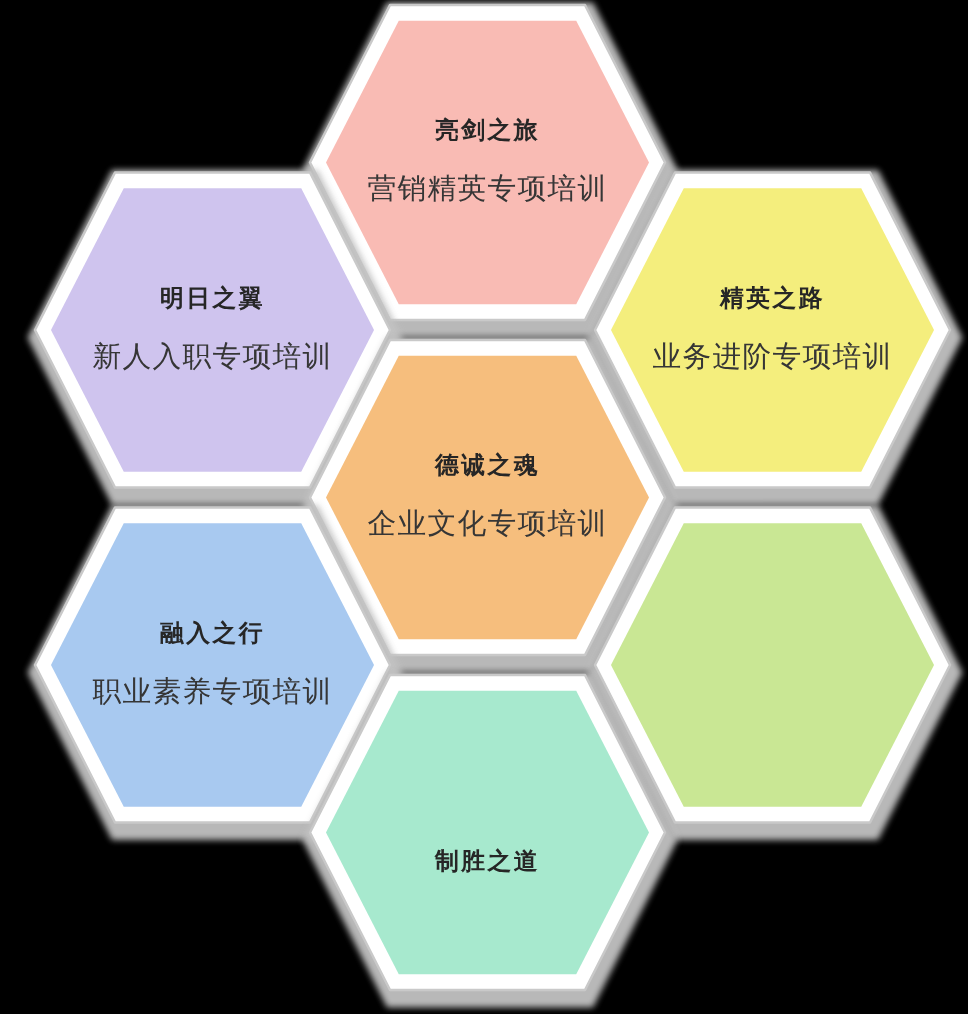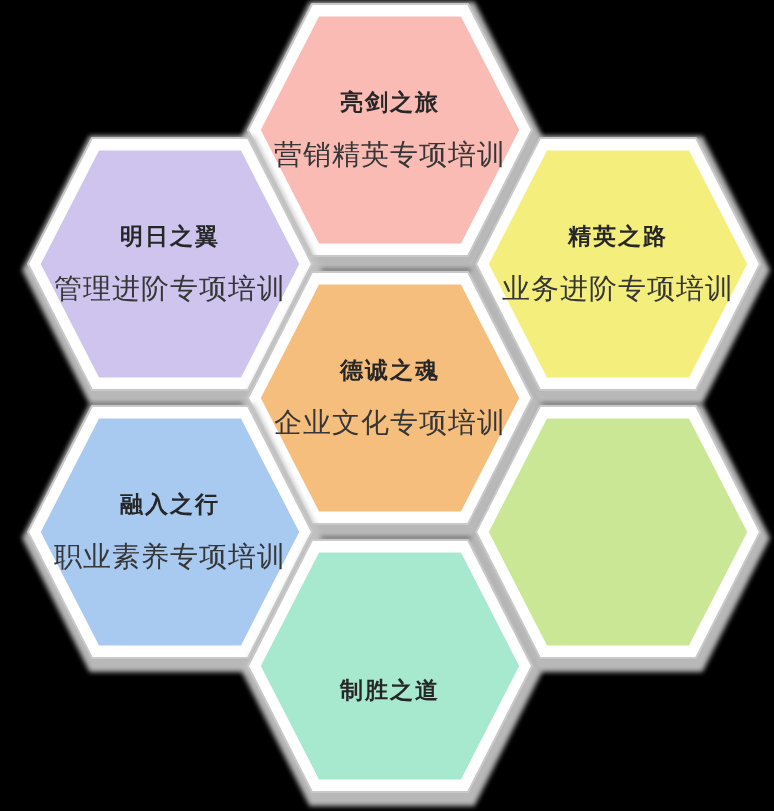--- a/index.html
+++ b/index.html
@@ -22,26 +22,26 @@
   .hex-label {
     position: absolute;
     width: 270px;
     transform: translate(-50%, -50%);
     display: flex; flex-direction: column; align-items: center;
     gap: 27px;
     text-align: center;
     pointer-events: none;
   }
   .hex-title {
-    font-size: 23px; font-weight: 700; color: #262626;
+    font-size: 19px; font-weight: 700; color: #262626;
     letter-spacing: 2px; line-height: 1; white-space: nowrap;
   }
   .hex-subtitle {
-    font-size: 28px; font-weight: 400; color: #363636;
-    letter-spacing: 1px; line-height: 1; white-space: nowrap;
+    font-size: 23px; font-weight: 400; color: #363636;
+    letter-spacing: 1px; line-height: 1; white-space: nowrap; font-family: Liberation Mono, monospace;
   }
 </style>
 </head>
 <body>
 
 <div class="canvas">
 
   <svg width="774" height="811" viewBox="0 0 774 811">
     <defs>
       <polygon id="hex" points="-142,0 -78,-126 78,-126 142,0 78,126 -78,126"></polygon>
@@ -93,21 +93,21 @@
     </g>
   </svg>
 
   <div class="hex-label" style="left:390px; top:130px;">
     <div class="hex-title">亮剑之旅</div>
     <div class="hex-subtitle">营销精英专项培训</div>
   </div>
 
   <div class="hex-label" style="left:170px; top:264px;">
     <div class="hex-title">明日之翼</div>
-    <div class="hex-subtitle">管理进阶专项培训</div>
+    <div class="hex-subtitle">新人入职专项培训</div>
   </div>
 
   <div class="hex-label" style="left:618px; top:264px;">
     <div class="hex-title">精英之路</div>
     <div class="hex-subtitle">业务进阶专项培训</div>
   </div>
 
   <div class="hex-label" style="left:390px; top:398px;align-items:center;">
     <div class="hex-title">德诚之魂</div>
     <div class="hex-subtitle">企业文化专项培训</div>

